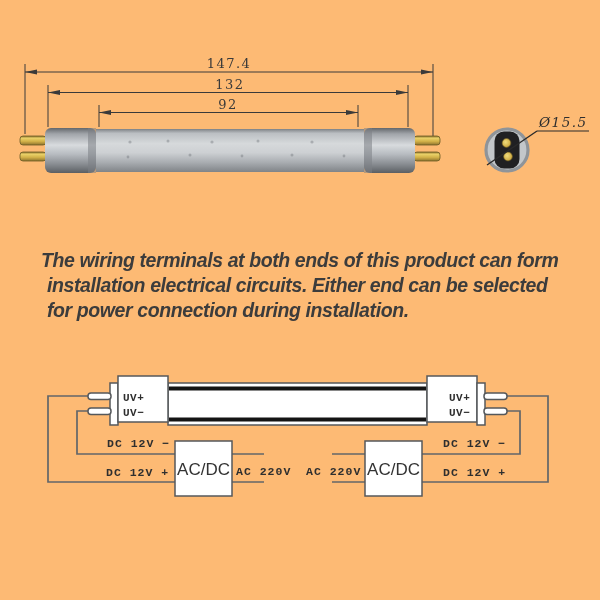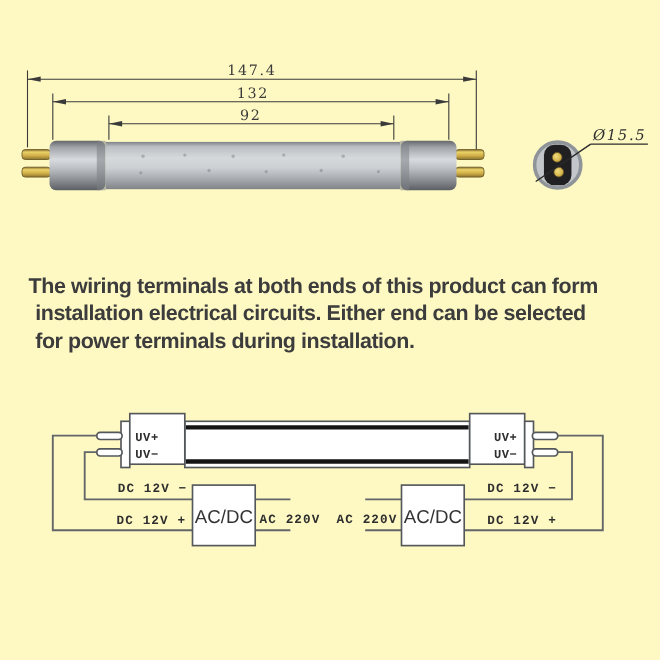--- a/index.html
+++ b/index.html
@@ -1,21 +1,21 @@
 <!DOCTYPE html>
 <html><head>
 <meta charset="utf-8">
 <style>
   html,body{margin:0;padding:0;background:#ffffff;}
-  .page{position:relative;width:600px;height:600px;background:#fef9c3;overflow:hidden;
+  .page{position:relative;width:600px;height:600px;background:#fdba74;overflow:hidden;
         font-family:"Liberation Sans", sans-serif;}
   .top-svg{position:absolute;left:0;top:0;}
   .wiring-svg{position:absolute;left:0;top:365px;}
-  .desc{position:absolute;left:0;top:248px;width:600px;padding-left:26px;box-sizing:border-box;
-        color:#3c3c3c;font-weight:bold;font-size:19.5px;line-height:25px;letter-spacing:-0.4px;}
+  .desc{position:absolute;left:0;top:248px;width:600px;padding-left:41px;box-sizing:border-box;
+        color:#3c3c3c;font-weight:bold;font-size:19.5px;line-height:25px;letter-spacing:-0.4px;font-style:italic;}
   .desc div{white-space:nowrap;}
   .desc .l2,.desc .l3{padding-left:6px;}
   .dim-text{font-family:"DejaVu Serif", serif;font-size:13px;fill:#3a3a3a;letter-spacing:1.5px;}
   .dia-text{font-family:"DejaVu Serif", serif;font-size:13.5px;font-style:italic;fill:#2e2e2e;letter-spacing:1.5px;}
   .mono-label{font-family:"Liberation Mono", monospace;font-weight:bold;font-size:11.5px;fill:#2f2f2f;letter-spacing:1px;}
   .uv-label{font-family:"Liberation Mono", monospace;font-weight:bold;font-size:11px;fill:#2f2f2f;letter-spacing:0.5px;}
   .box-label{font-family:"Liberation Sans", sans-serif;font-size:17px;fill:#333333;}
   .dimline{stroke:#3a3a3a;stroke-width:1;fill:none;}
   .wire{stroke:#626669;stroke-width:1.7;fill:none;}
   .outline{stroke:#55585b;stroke-width:1.5;fill:#ffffff;}
@@ -114,21 +114,21 @@
       <circle cx="508" cy="156.5" r="4.4" fill="url(#dotGrad)" stroke="#6b5a24" stroke-width="0.6"></circle>
       <line x1="487" y1="165" x2="537" y2="131" stroke="#2a2a2a" stroke-width="1.3"></line>
       <line x1="537" y1="131" x2="589" y2="131" stroke="#2a2a2a" stroke-width="1.1"></line>
       <text class="dia-text" x="539" y="127">Ø15.5</text>
     </g>
   </svg>
 
   <div class="desc">
     <div class="l1">The wiring terminals at both ends of this product can form</div>
     <div class="l2">installation electrical circuits. Either end can be selected</div>
-    <div class="l3">for power terminals during installation.</div>
+    <div class="l3">for power connection during installation.</div>
   </div>
 
   <svg class="wiring-svg" width="600" height="170" viewBox="0 0 600 170">
 
     <g>
       <polyline class="wire" points="88,31 48,31 48,117 180,117"></polyline>
       <polyline class="wire" points="88,46 77,46 77,89 180,89"></polyline>
       <line class="wire" x1="228" y1="89" x2="264" y2="89"></line>
       <line class="wire" x1="228" y1="117" x2="264" y2="117"></line>
       <line class="wire" x1="332" y1="89" x2="368" y2="89"></line>

